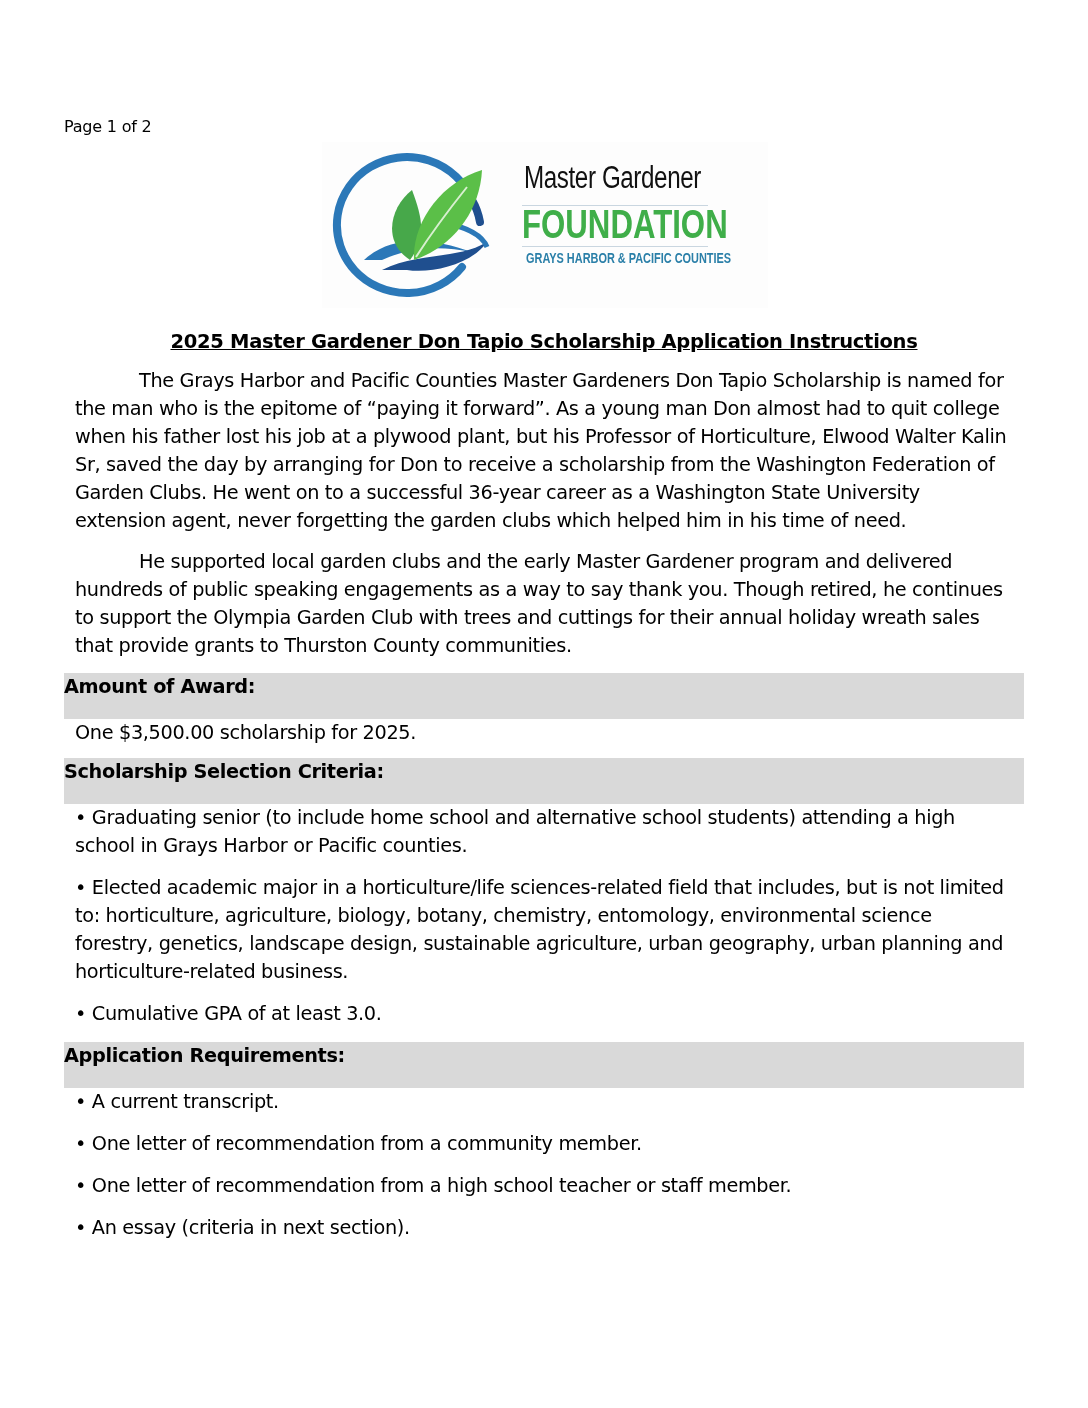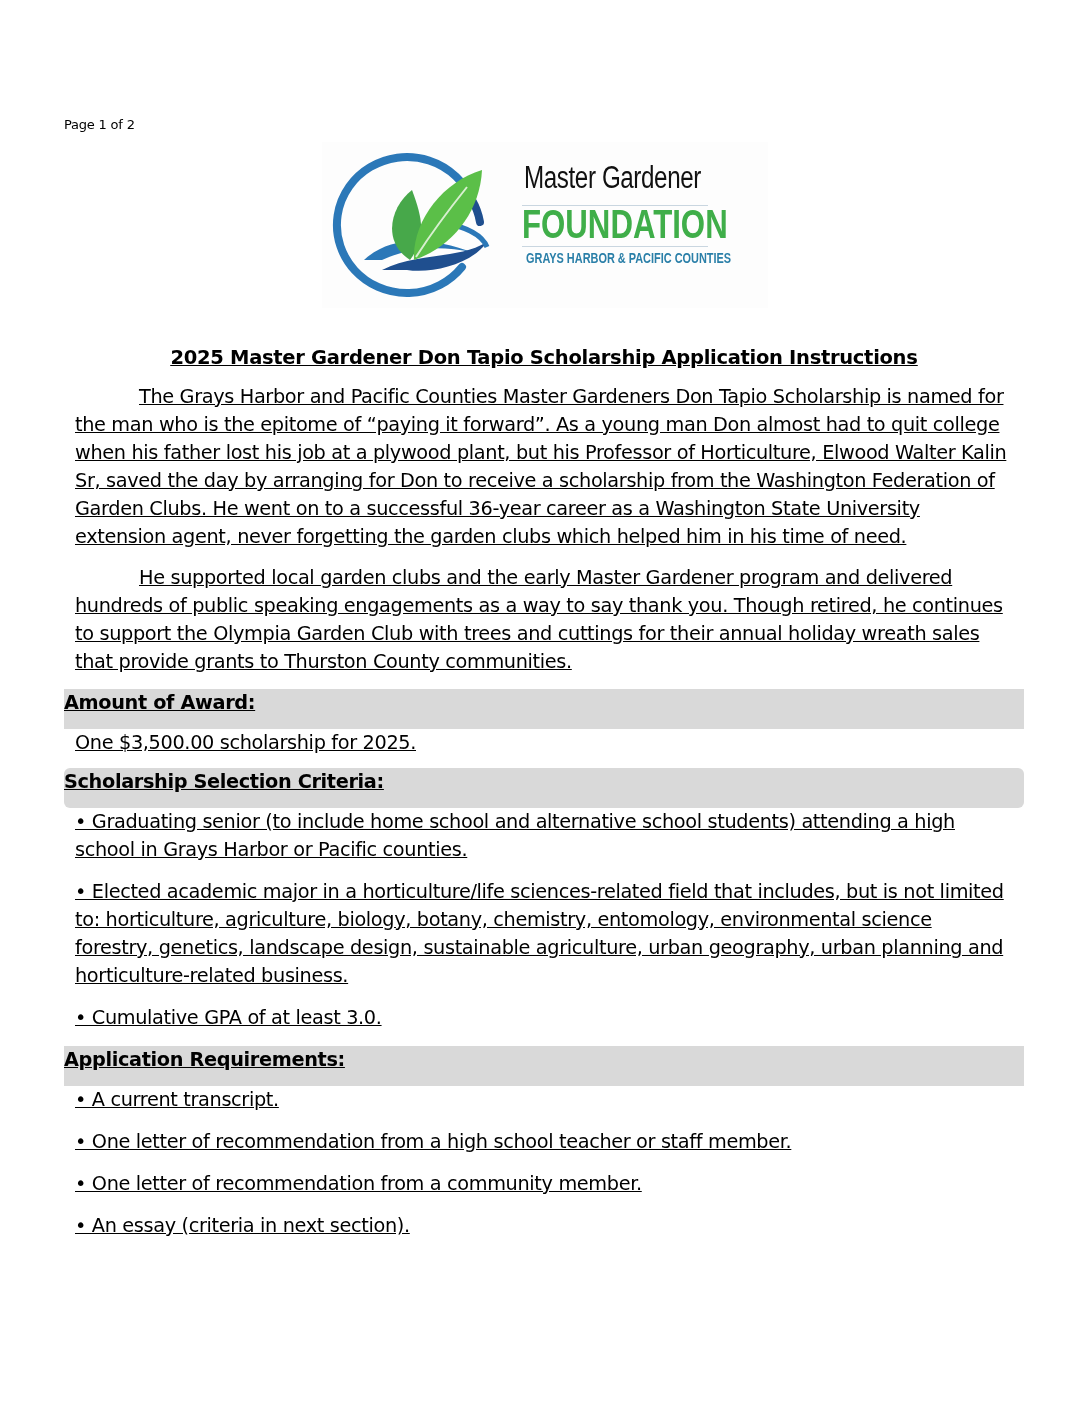--- a/index.html
+++ b/index.html
@@ -2,21 +2,21 @@
 <html><head>
 <meta charset="utf-8">
 <style>
   html, body { margin: 0; padding: 0; background: #ffffff; }
   body {
     width: 1088px; height: 1408px; position: relative; overflow: hidden;
     font-family: "DejaVu Sans", sans-serif; color: #000;
   }
   .page-label {
     position: absolute; left: 64px; top: 117px;
-    font-size: 13px; letter-spacing: -0.2px; text-align: center;
+    font-size: 16px; letter-spacing: -0.2px; text-align: center;
   }
   .logo {
     position: absolute; left: 322px; top: 142px; width: 446px; height: 166px;
     background: #fdfdfd;
   }
   .logo svg { position: absolute; left: 0; top: 0; }
   .logo .mg {
     position: absolute; left: 202px; top: 18px;
     font-family: "Liberation Sans", sans-serif; font-size: 31px;
     transform: scaleX(0.78); transform-origin: left top; color: #111;
@@ -30,38 +30,38 @@
   }
   .logo .gh {
     position: absolute; left: 204px; top: 108px;
     font-family: "Liberation Sans", sans-serif; font-weight: bold; font-size: 14px;
     transform: scaleX(0.78); transform-origin: left top; color: #2a7fa8;
     white-space: nowrap;
   }
   .logo .rule { position: absolute; left: 200px; height: 1px; width: 186px; background: #c9d6e0; }
 
   .content {
-    position: absolute; left: 64px; top: 344px; width: 960px;
-    font-size: 19.3px; line-height: 28px; letter-spacing: -0.35px; text-decoration: underline;
+    position: absolute; left: 64px; top: 328px; width: 960px;
+    font-size: 19.3px; line-height: 28px; letter-spacing: -0.35px;
   }
   .title {
     text-align: center; font-weight: bold; text-decoration: underline;
     font-size: 19.5px; margin: 0 0 2px 0; letter-spacing: -0.3px;
   }
   p { margin: 11px; }
   .indent { text-indent: 64px; }
   .para2 { margin-top: 13px; }
   .bar {
-    background: #d9d9d9; font-weight: bold; height: 40px; line-height: 28px;
+    background: #d9d9d9; font-weight: bold; height: 46px; line-height: 28px;
     padding-top: 0px; box-sizing: border-box;
   }
   .bar.first { margin-top: 13px; }
   .after-bar { margin-top: 0px; }
   .gap { margin-top: 14px; }
-  .bar-gap { margin-top: 10px; border-radius: 6px; }
+  .bar-gap { margin-top: 10px; }
 </style>
 </head>
 <body>
 
 <div class="page-label">Page 1 of 2</div>
 
 <div class="logo">
   <svg width="200" height="166" viewBox="0 0 200 166">
 
     <path d="M150 58 A70 68 0 1 0 140 125" fill="none" stroke="#2b78b8" stroke-width="8" stroke-linecap="round"></path>
@@ -91,16 +91,16 @@
   <div class="bar first">Amount of Award:</div>
   <p class="after-bar">One $3,500.00 scholarship for 2025.</p>
 
   <div class="bar bar-gap">Scholarship Selection Criteria:</div>
   <p class="after-bar">• Graduating senior (to include home school and alternative school students) attending a high school in Grays Harbor or Pacific counties.</p>
   <p class="gap">• Elected academic major in a horticulture/life sciences-related field that includes, but is not limited to: horticulture, agriculture, biology, botany, chemistry, entomology, environmental science forestry, genetics, landscape design, sustainable agriculture, urban geography, urban planning and horticulture-related business.</p>
   <p class="gap">• Cumulative GPA of at least 3.0.</p>
 
   <div class="bar gap">Application Requirements:</div>
   <p class="after-bar">• A current transcript.</p>
+  <p class="gap">• One letter of recommendation from a community member.</p>
   <p class="gap">• One letter of recommendation from a high school teacher or staff member.</p>
-  <p class="gap">• One letter of recommendation from a community member.</p>
   <p class="gap">• An essay (criteria in next section).</p>
 </div>
 
 </body></html>

